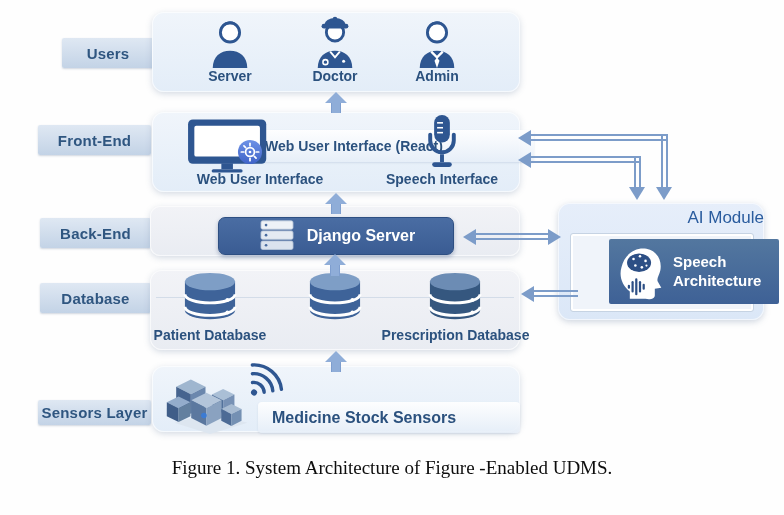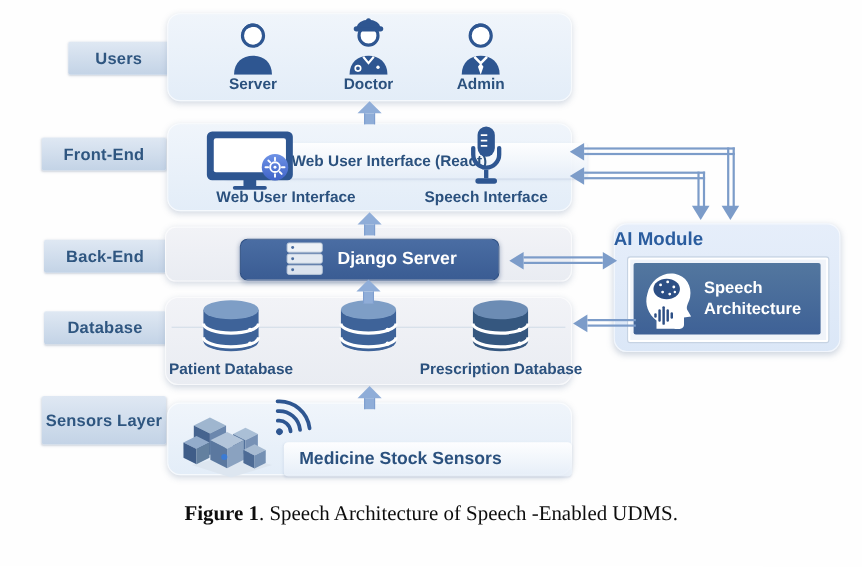--- a/index.html
+++ b/index.html
@@ -21,54 +21,54 @@
   .icap{position:absolute;color:var(--paneltext);font-size:14px;font-weight:700;
         text-align:center;}
   .banner{position:absolute;background:linear-gradient(180deg,rgba(255,255,255,.92),rgba(230,238,248,.85));
         border-radius:4px;display:flex;align-items:center;box-shadow:0 1px 2px rgba(140,160,190,.25);
         color:var(--paneltext);font-size:14px;font-weight:700;}
   .django{position:absolute;border-radius:7px;display:flex;align-items:center;justify-content:center;gap:10px;
         background:linear-gradient(180deg,#4a6da3,#3a5c93);border:1px solid #2e4f82;
         box-shadow:0 2px 4px rgba(60,85,130,.4);color:#fff;font-size:16px;font-weight:700;}
   .ai-panel{position:absolute;border-radius:12px;background:linear-gradient(180deg,#e6eefa,#dbe7f7);
         box-shadow:0 2px 6px rgba(120,140,170,.35), inset 0 0 0 1px rgba(255,255,255,.6);}
-  .ai-title{position:absolute;text-align:left;color:#2a5c9e;font-size:17px;font-weight:700;}
+  .ai-title{position:absolute;text-align:right;color:#2a5c9e;font-size:17px;font-weight:400;}
   .ai-frame{position:absolute;background:#f0f4fa;border:1px solid #c6d3e3;border-radius:3px;
         box-shadow:inset 0 0 0 2px #fff;}
   .ai-box{position:absolute;background:linear-gradient(180deg,#53779f,#3e6196);
         display:flex;align-items:center;border-radius:2px;}
   .ai-text{color:#fff;font-weight:700;font-size:15px;line-height:1.25;margin-left:8px;}
   .barrow{position:absolute;width:22px;display:flex;flex-direction:column;align-items:center;}
   .barrow .bh{width:0;height:0;border-left:11px solid transparent;border-right:11px solid transparent;
         border-bottom:11px solid #8fadd8;}
   .barrow .bs{width:10px;flex:1;background:#8fadd8;border-left:1px solid #7e9ecf;border-right:1px solid #7e9ecf;box-sizing:border-box;}
   .pipe-h{position:absolute;height:7px;box-sizing:border-box;
         border-top:2px solid var(--conn);border-bottom:2px solid var(--conn);}
   .pipe-v{position:absolute;width:7px;box-sizing:border-box;
         border-left:2px solid var(--conn);border-right:2px solid var(--conn);}
   .head{position:absolute;width:0;height:0;}
   .head.left{border-top:8px solid transparent;border-bottom:8px solid transparent;border-right:13px solid var(--conn);}
   .head.right{border-top:8px solid transparent;border-bottom:8px solid transparent;border-left:13px solid var(--conn);}
   .head.down{border-left:8px solid transparent;border-right:8px solid transparent;border-top:13px solid var(--conn);}
   .divider{position:absolute;height:1px;background:#d3dce8;}
   .caption{position:absolute;left:0;width:784px;text-align:center;color:#0d0d0d;
         font-family:"Liberation Serif",serif;font-size:19px;}
-  .caption b{font-weight:700;margin-top:40px;}
+  .caption b{font-weight:400;margin-top:40px;}
   svg{display:block;}
 </style>
 </head>
 <body>
 
 <div class="stage">
 
   <div class="row-label" style="left:62px;top:38px;width:92px;height:30px">Users</div>
   <div class="row-label" style="left:38px;top:125px;width:113px;height:30px">Front-End</div>
   <div class="row-label" style="left:40px;top:218px;width:111px;height:30px">Back-End</div>
   <div class="row-label" style="left:40px;top:283px;width:111px;height:30px">Database</div>
-  <div class="row-label" style="left:38px;top:360px;width:113px;height:44px">Sensors Layer</div>
+  <div class="row-label" style="left:38px;top:400px;width:113px;height:25px">Sensors Layer</div>
 
   <div class="panel" style="left:152px;top:12px;width:368px;height:80px"></div>
 
   <svg style="position:absolute;left:207px;top:18px" width="46" height="50" viewBox="0 0 48 52">
     <circle cx="24" cy="15" r="10" fill="#fff" stroke="#2e5691" stroke-width="3"></circle>
     <path d="M13 13 a11 11 0 0 1 21 -3 c-5 -5 -15 -5 -21 3" fill="#2e5691"></path>
     <path d="M6 52 c0 -12 8 -18 18 -18 c10 0 18 6 18 18 Z" fill="#2e5691"></path>
   </svg>
   <div class="icap" style="left:180px;top:68px;width:100px">Server</div>
 
@@ -227,21 +227,21 @@
       <path d="M2 12 a29 29 0 0 1 40 0"></path>
     </g>
     <circle cx="22" cy="33" r="3.2" fill="#2e5691"></circle>
   </svg>
 
   <div class="banner" style="left:258px;top:402px;width:248px;height:31px;padding-left:14px;font-size:16px">Medicine Stock Sensors</div>
 
   <div class="ai-panel" style="left:558px;top:203px;width:206px;height:117px"></div>
   <div class="ai-title" style="left:558px;top:208px;width:206px">AI Module</div>
   <div class="ai-frame" style="left:570px;top:233px;width:182px;height:77px"></div>
-  <div class="ai-box" style="left:576px;top:239px;width:170px;height:65px">
+  <div class="ai-box" style="left:609px;top:239px;width:170px;height:65px">
     <svg style="margin-left:6px" width="50" height="58" viewBox="0 0 54 62">
       <path d="M16 60 L16 52 C8 46 4 36 7 26 C10 12 22 4 34 6 C45 8 51 18 49 29 C48 34 45 37 46 41 L50 48 L43 49 L43 56 C43 60 38 61 33 60 Z" fill="#fff"></path>
       <ellipse cx="26" cy="21" rx="13" ry="10" fill="#2d4f85"></ellipse>
       <g fill="#fff">
         <circle cx="20" cy="17" r="1.4"></circle>
           <circle cx="27" cy="14" r="1.4"></circle>
         <circle cx="33" cy="19" r="1.4"></circle>
           <circle cx="22" cy="24" r="1.4"></circle>
         <circle cx="29" cy="26" r="1.4"></circle>
           <circle cx="34" cy="24" r="1.2"></circle>
@@ -288,16 +288,16 @@
   <div class="head down" style="left:629px;top:187px"></div>
 
   <div class="head left" style="left:463px;top:229px"></div>
   <div class="pipe-h" style="left:476px;top:233px;width:72px"></div>
   <div class="head right" style="left:548px;top:229px"></div>
 
   <div class="head left" style="left:521px;top:286px"></div>
   <div class="pipe-h" style="left:534px;top:290px;width:44px"></div>
 
   <div class="caption" style="top:457px">
-    <b>Figure 1</b><span>. Speech Architecture of Speech -Enabled UDMS.</span>
+    <b>Figure 1</b><span>. System Architecture of Figure -Enabled UDMS.</span>
   </div>
 
 </div>
 
 </body></html>

